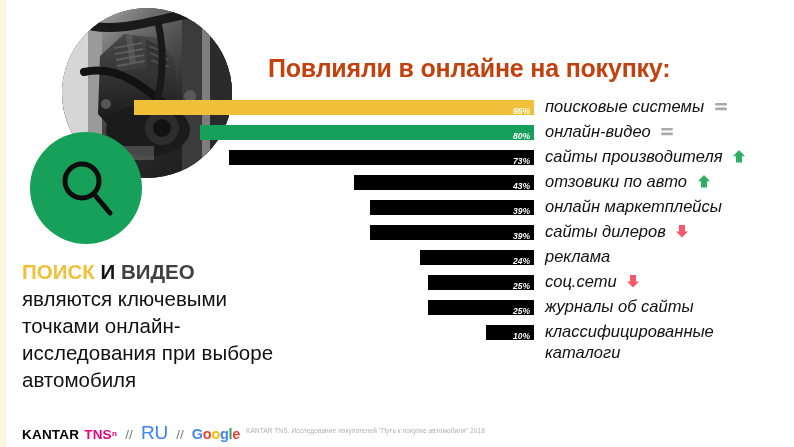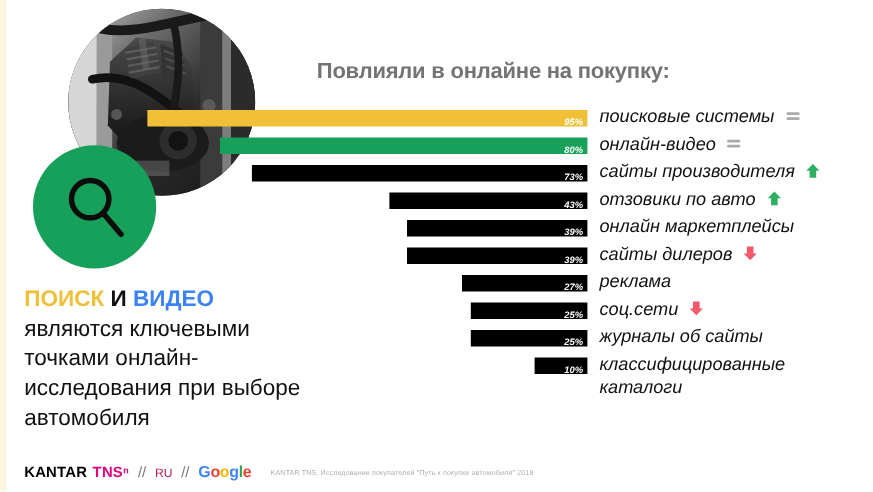--- a/index.html
+++ b/index.html
@@ -61,26 +61,25 @@
     left: 28px;
     top: 26px;
     width: 58px;
     height: 60px;
   }
   
   .chart-title {
     position: absolute;
     left: 268px;
     top: 54px;
-    font-size: 20px;
-    font-weight: bold;
-    color: #737373;
+    font-size: 25px;
+    font-weight: bold;
+    color: #c2410c;
     letter-spacing: -0.2px;
     white-space: nowrap;
-    margin-left: 20px;
   }
   
   .chart {
     position: absolute;
     left: 0;
     top: 96px;
     width: 794px;
     font-style: italic;
   }
   .bar-row {
@@ -140,21 +139,21 @@
     font-size: 20.5px;
     line-height: 27px;
     color: #111111;
   }
   .lead-text .kw-search {
     color: #efc038;
     font-weight: bold;
     text-align: center;
   }
   .lead-text .kw-video {
-    color: #3b82f6;
+    color: #404040;
     font-weight: bold;
   }
   .lead-text .kw-and {
     color: #111111;
     font-weight: bold;
   }
   
   .footer {
     position: absolute;
     left: 22px;
@@ -176,22 +175,22 @@
     letter-spacing: 0.2px;
     margin-left: 5px;
   }
   .logo-tns .tick { font-size: 13.5px; }
   .sep {
     font-size: 13.5px;
     color: #7a7a7a;
     margin: 0 8px;
   }
   .logo-ru {
-    font-size: 11px;
-    color: #be185d;
+    font-size: 19px;
+    color: #3b82f6;
   }
   .logo-google {
     font-size: 14.5px;
     font-weight: bold;
     letter-spacing: -0.3px;
   }
   .g1 { color: #4285F4; }
   .g2 { color: #EA4335; }
   .g3 { color: #FBBC05; }
   .g4 { color: #4285F4; }
@@ -357,21 +356,21 @@
         <span>сайты дилеров</span>
         <svg class="trend" viewBox="0 0 14 15">
           <path d="M7 13.6 L13 7.4 L10 7.4 L10 1 L4 1 L4 7.4 L1 7.4 Z" fill="#f4586a"></path>
         </svg>
       </div>
     </div>
 
     <div class="bar-row">
       <div class="bar-track">
         <div class="bar" style="width:114px;background:#000000">
-          <span class="bar-value">27%</span>
+          <span class="bar-value">24%</span>
         </div>
       </div>
       <div class="bar-label">
         <span>реклама</span>
       </div>
     </div>
 
     <div class="bar-row">
       <div class="bar-track">
         <div class="bar" style="width:106px;background:#000000">

